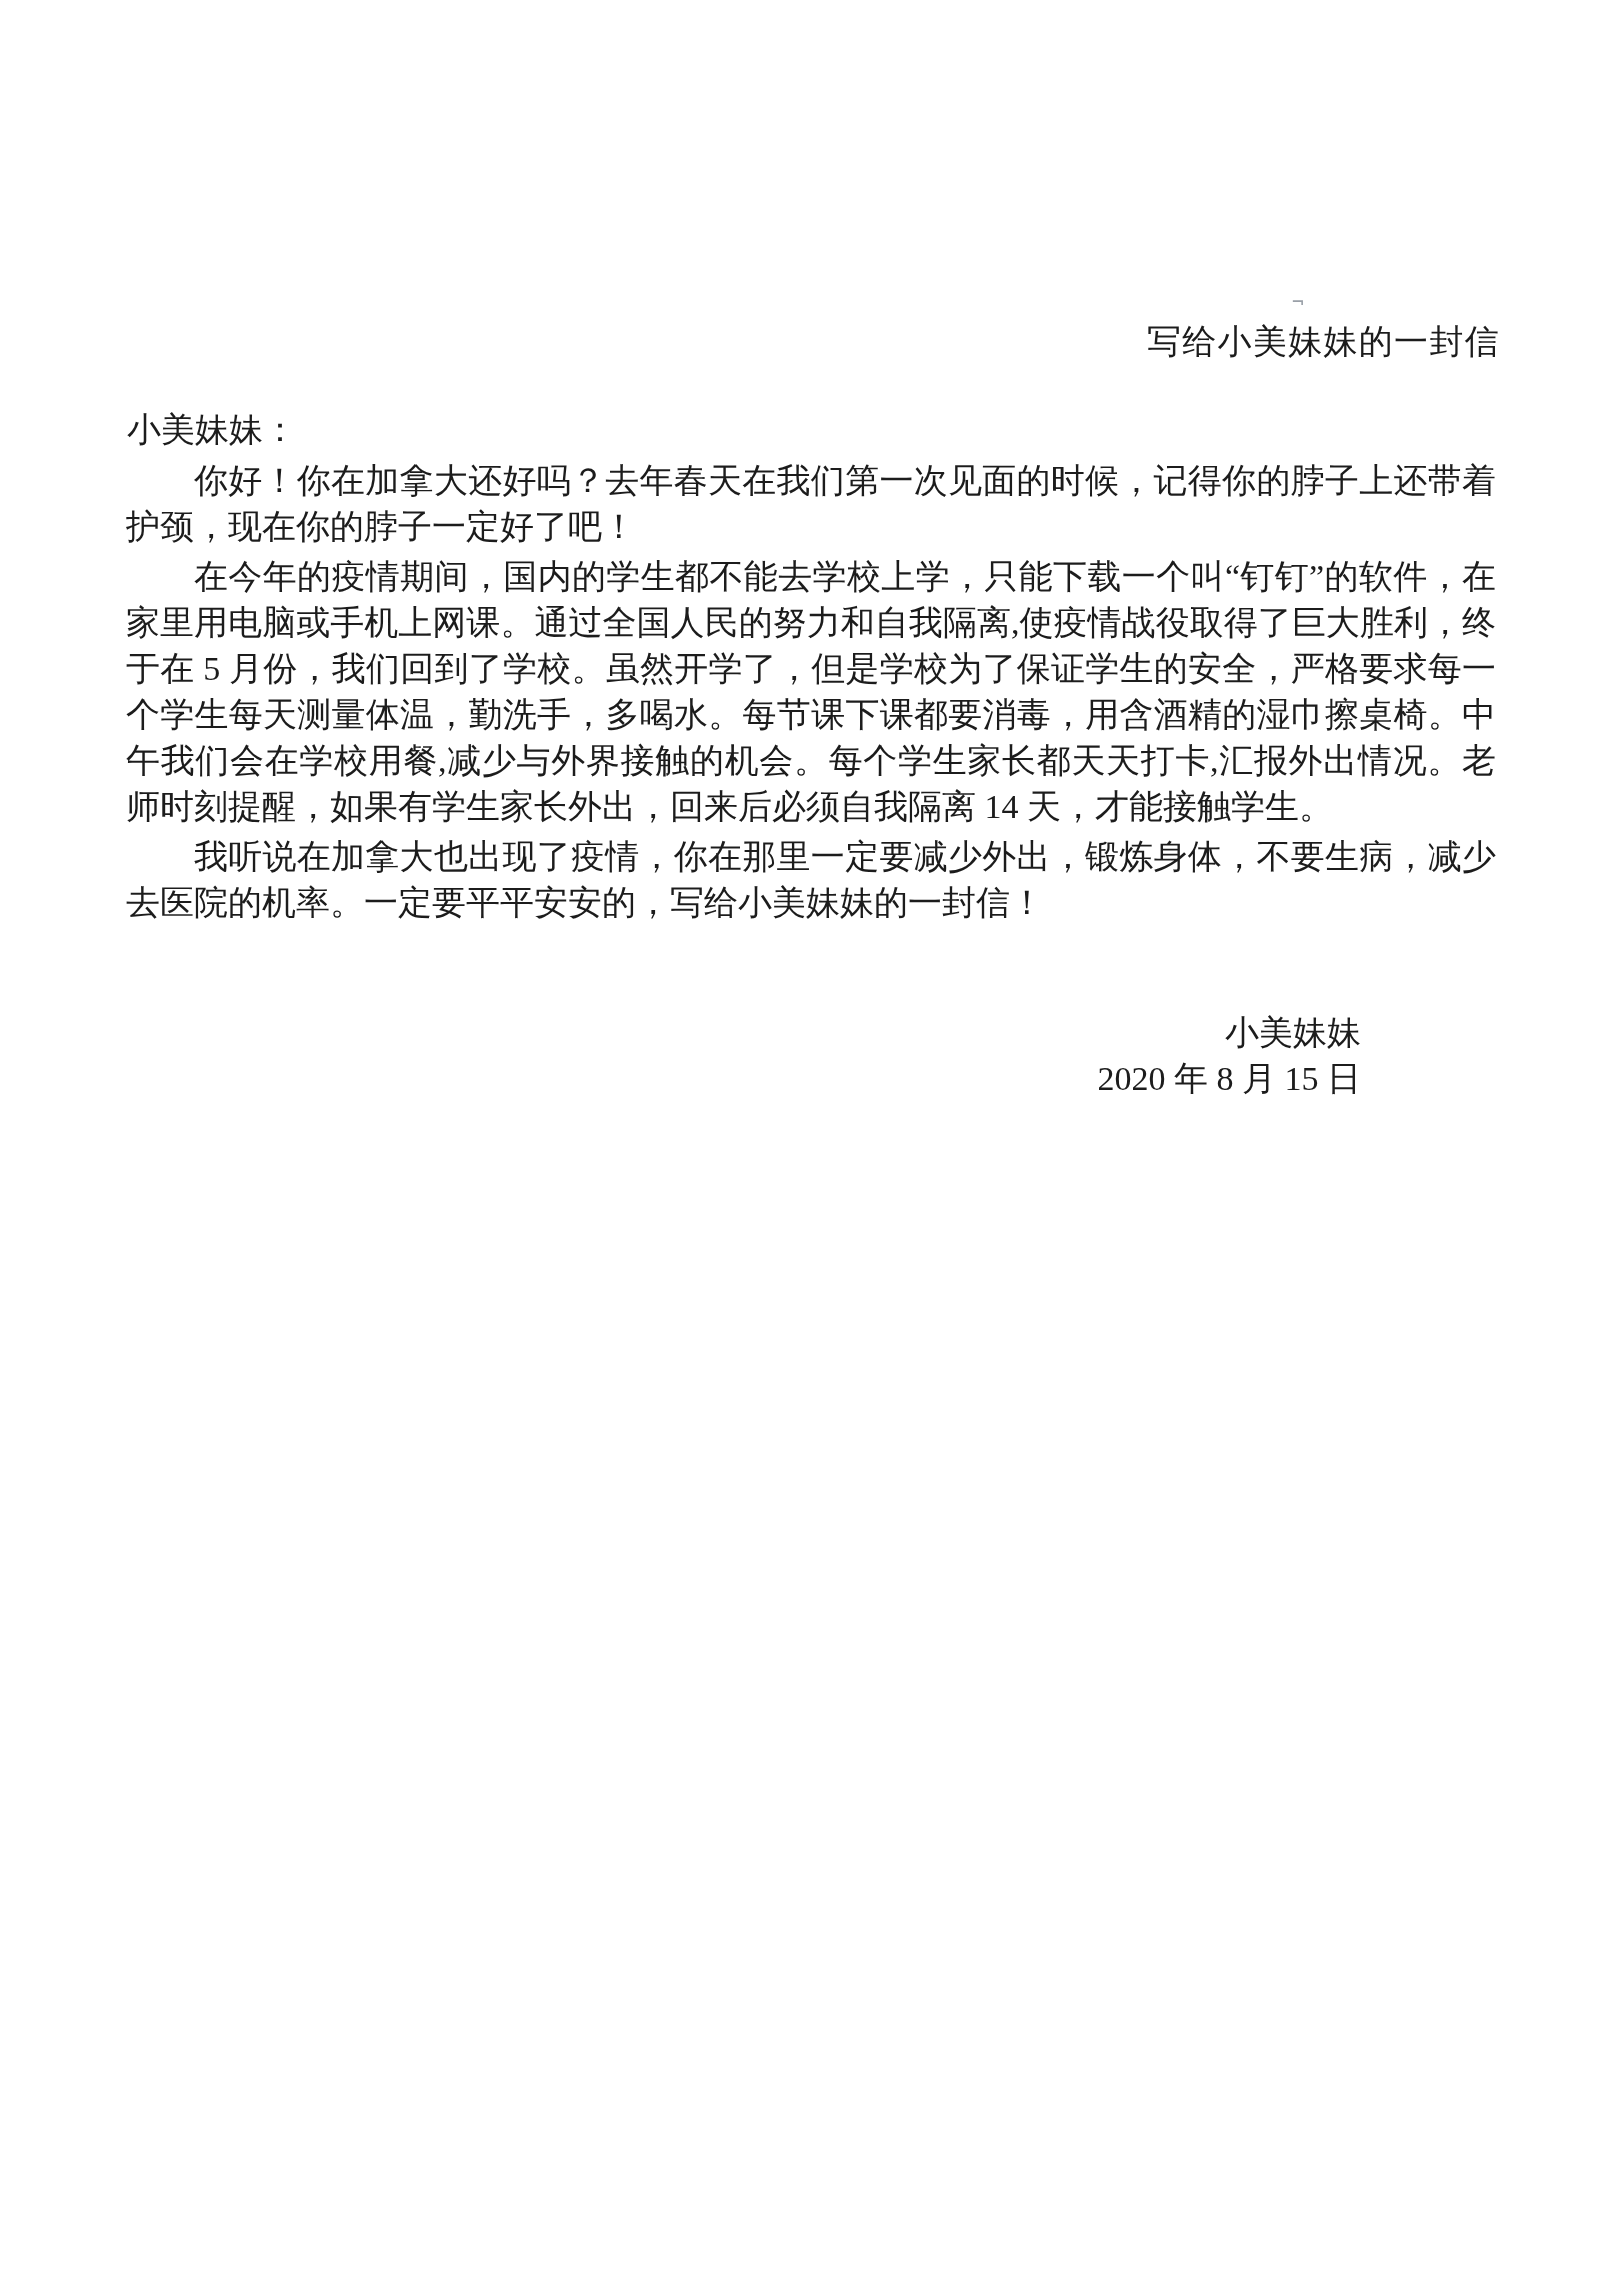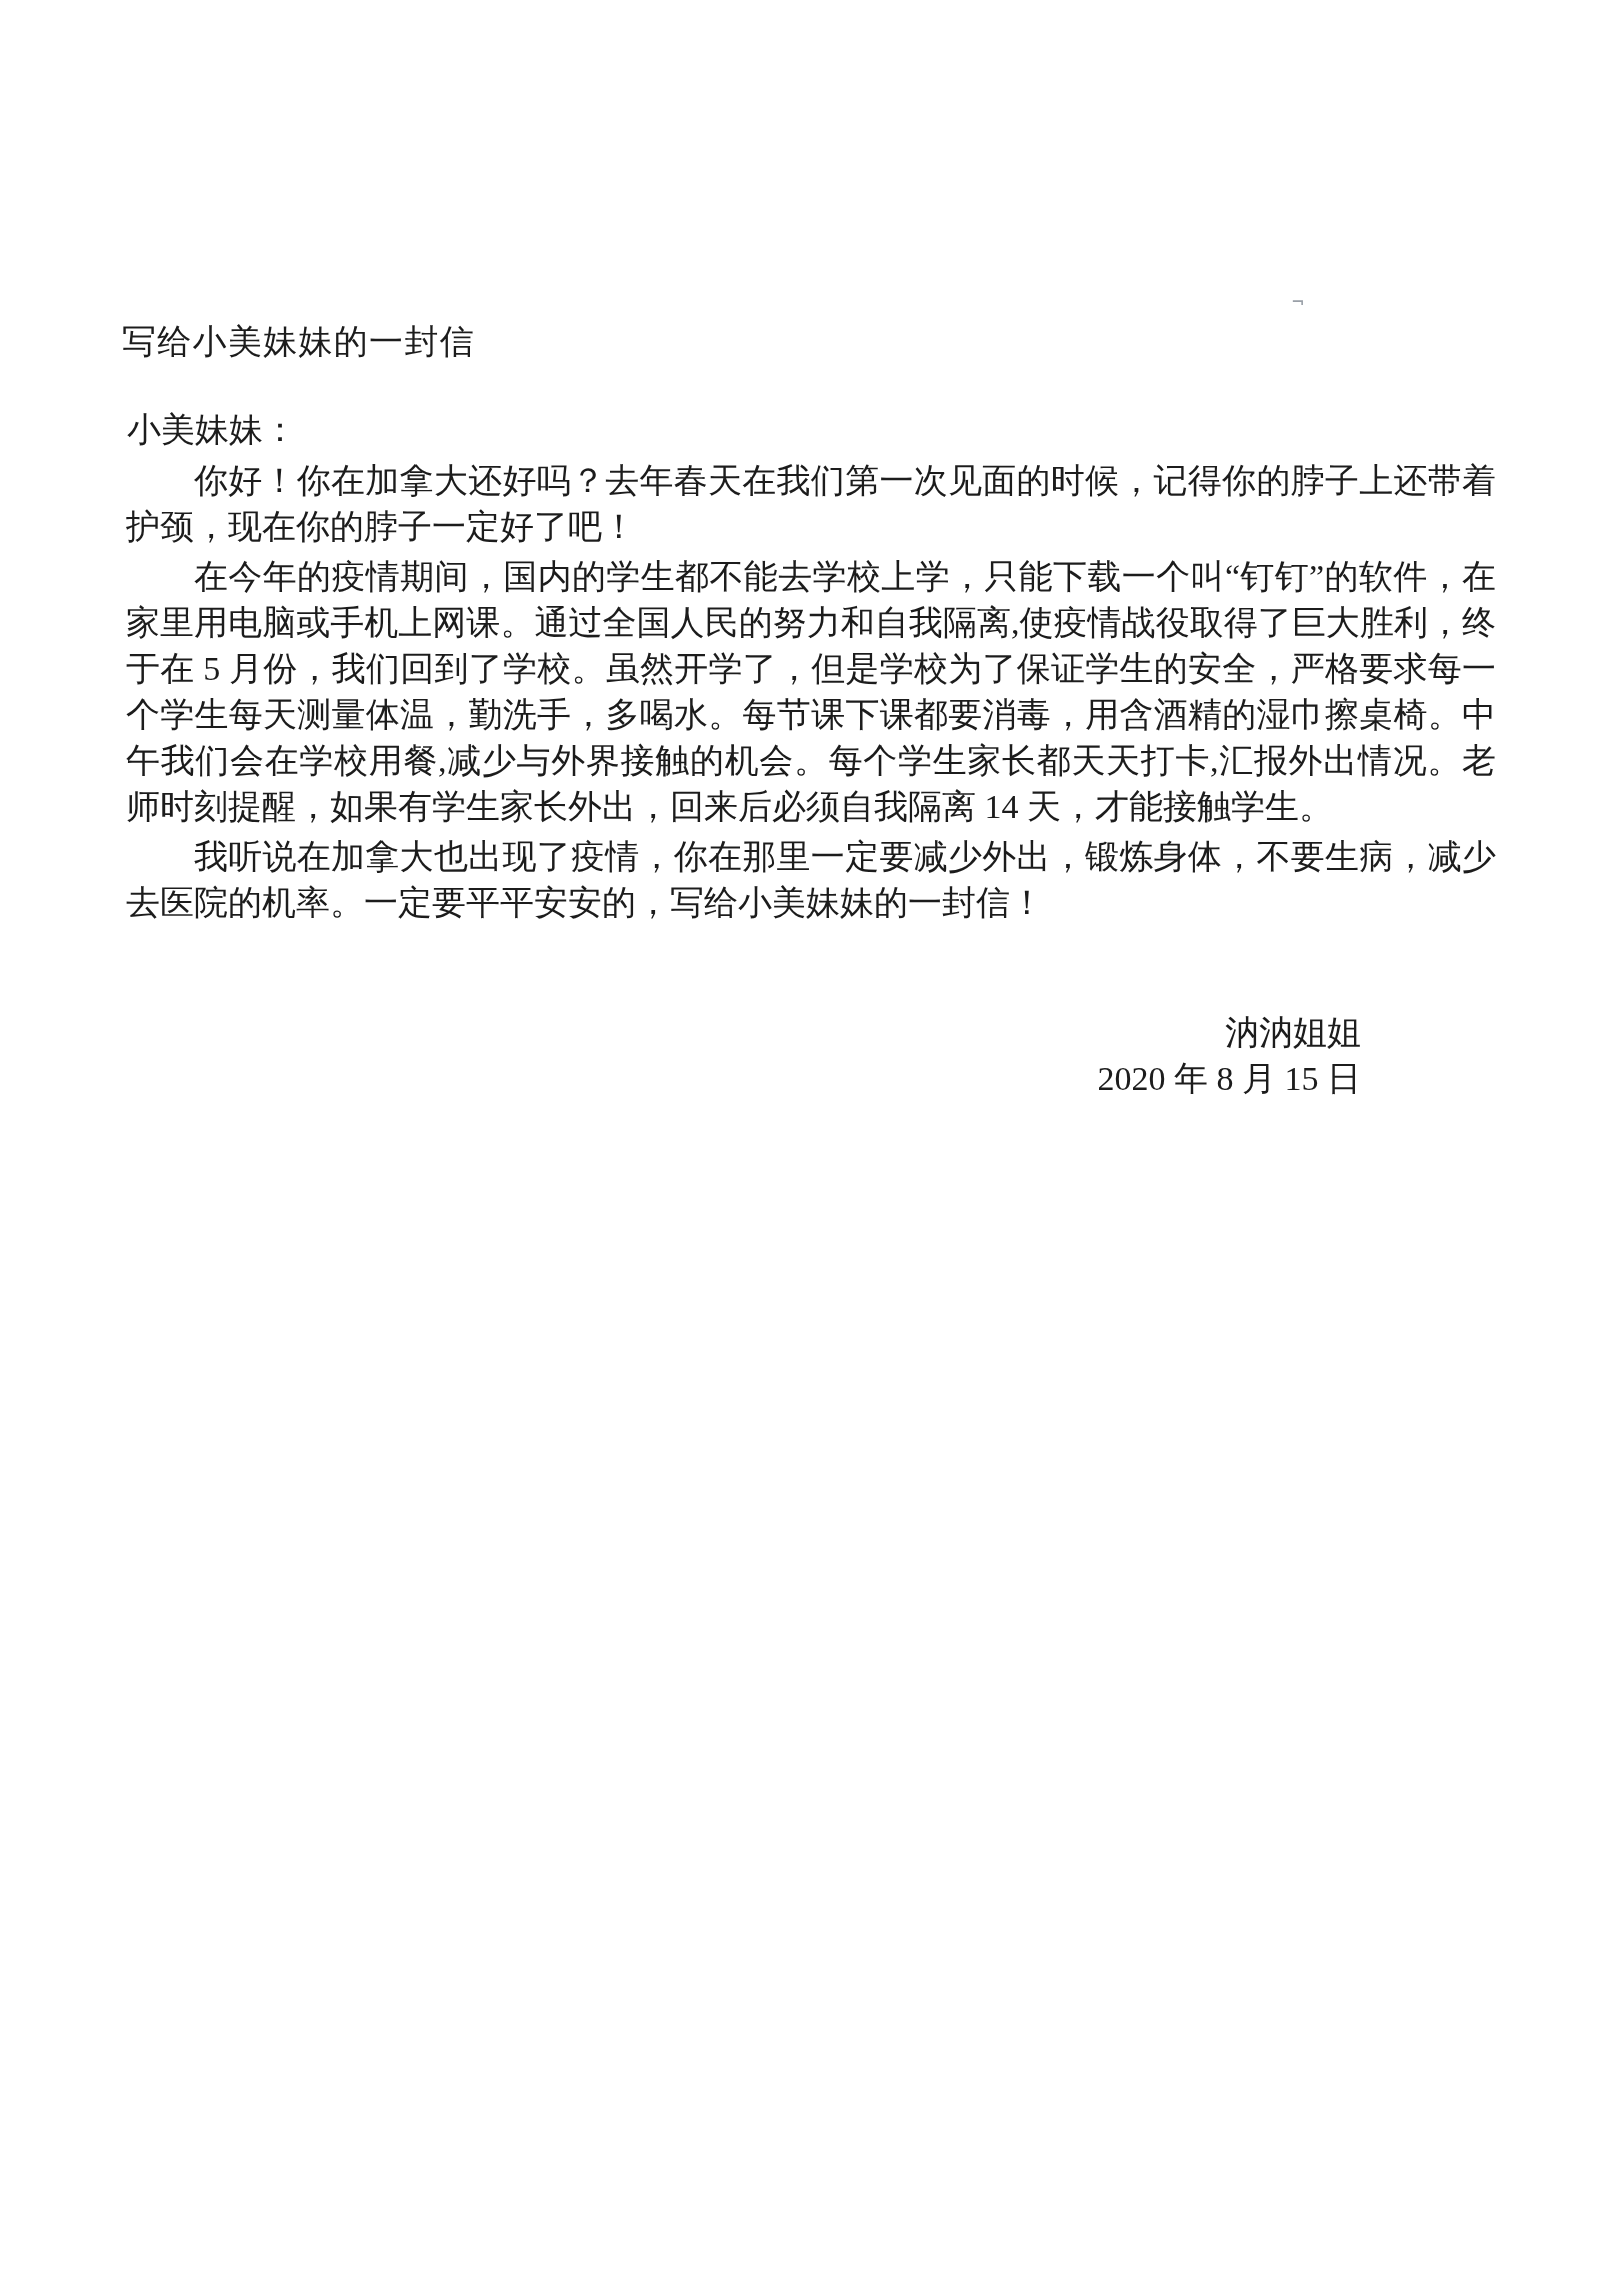--- a/index.html
+++ b/index.html
@@ -18,21 +18,21 @@
   }
   .content {
     position: absolute;
     left: 122px;
     top: 319px;
     width: 1378px;
   }
   .doc-title {
     font-size: 34px;
     line-height: 46px;
-    text-align: left;
+    text-align: right;
     margin: 0 0 42px 0;
     font-weight: normal;
     letter-spacing: 1.3px;
   }
   .salutation {
     font-size: 34px;
     line-height: 46px;
     margin: 5px;
   }
   .para {
@@ -79,19 +79,19 @@
     <p class="salutation">小美妹妹：</p>
 
     <p class="para">你好！你在加拿大还好吗？去年春天在我们第一次见面的时候，记得你的脖子上还带着护颈，现在你的脖子一定好了吧！</p>
 
     <p class="para">在今年的疫情期间，国内的学生都不能去学校上学，只能下载一个叫“钉钉”的软件，在家里用电脑或手机上网课。通过全国人民的努力和自我隔离,使疫情战役取得了巨大胜利，终于在 5 月份，我们回到了学校。虽然开学了，但是学校为了保证学生的安全，严格要求每一个学生每天测量体温，勤洗手，多喝水。每节课下课都要消毒，用含酒精的湿巾擦桌椅。中午我们会在学校用餐,减少与外界接触的机会。每个学生家长都天天打卡,汇报外出情况。老师时刻提醒，如果有学生家长外出，回来后必须自我隔离 14 天，才能接触学生。</p>
 
 
     <p class="para">我听说在加拿大也出现了疫情，你在那里一定要减少外出，锻炼身体，不要生病，减少去医院的机率。一定要平平安安的，写给小美妹妹的一封信！</p>
 
     <div class="closing">
-      <div class="signature">汭汭姐姐</div>
+      <div class="signature">小美妹妹</div>
       <div class="date">2020 年 8 月 15 日</div>
     </div>
 
   </div>
 </div>
 
 
 </body></html>

